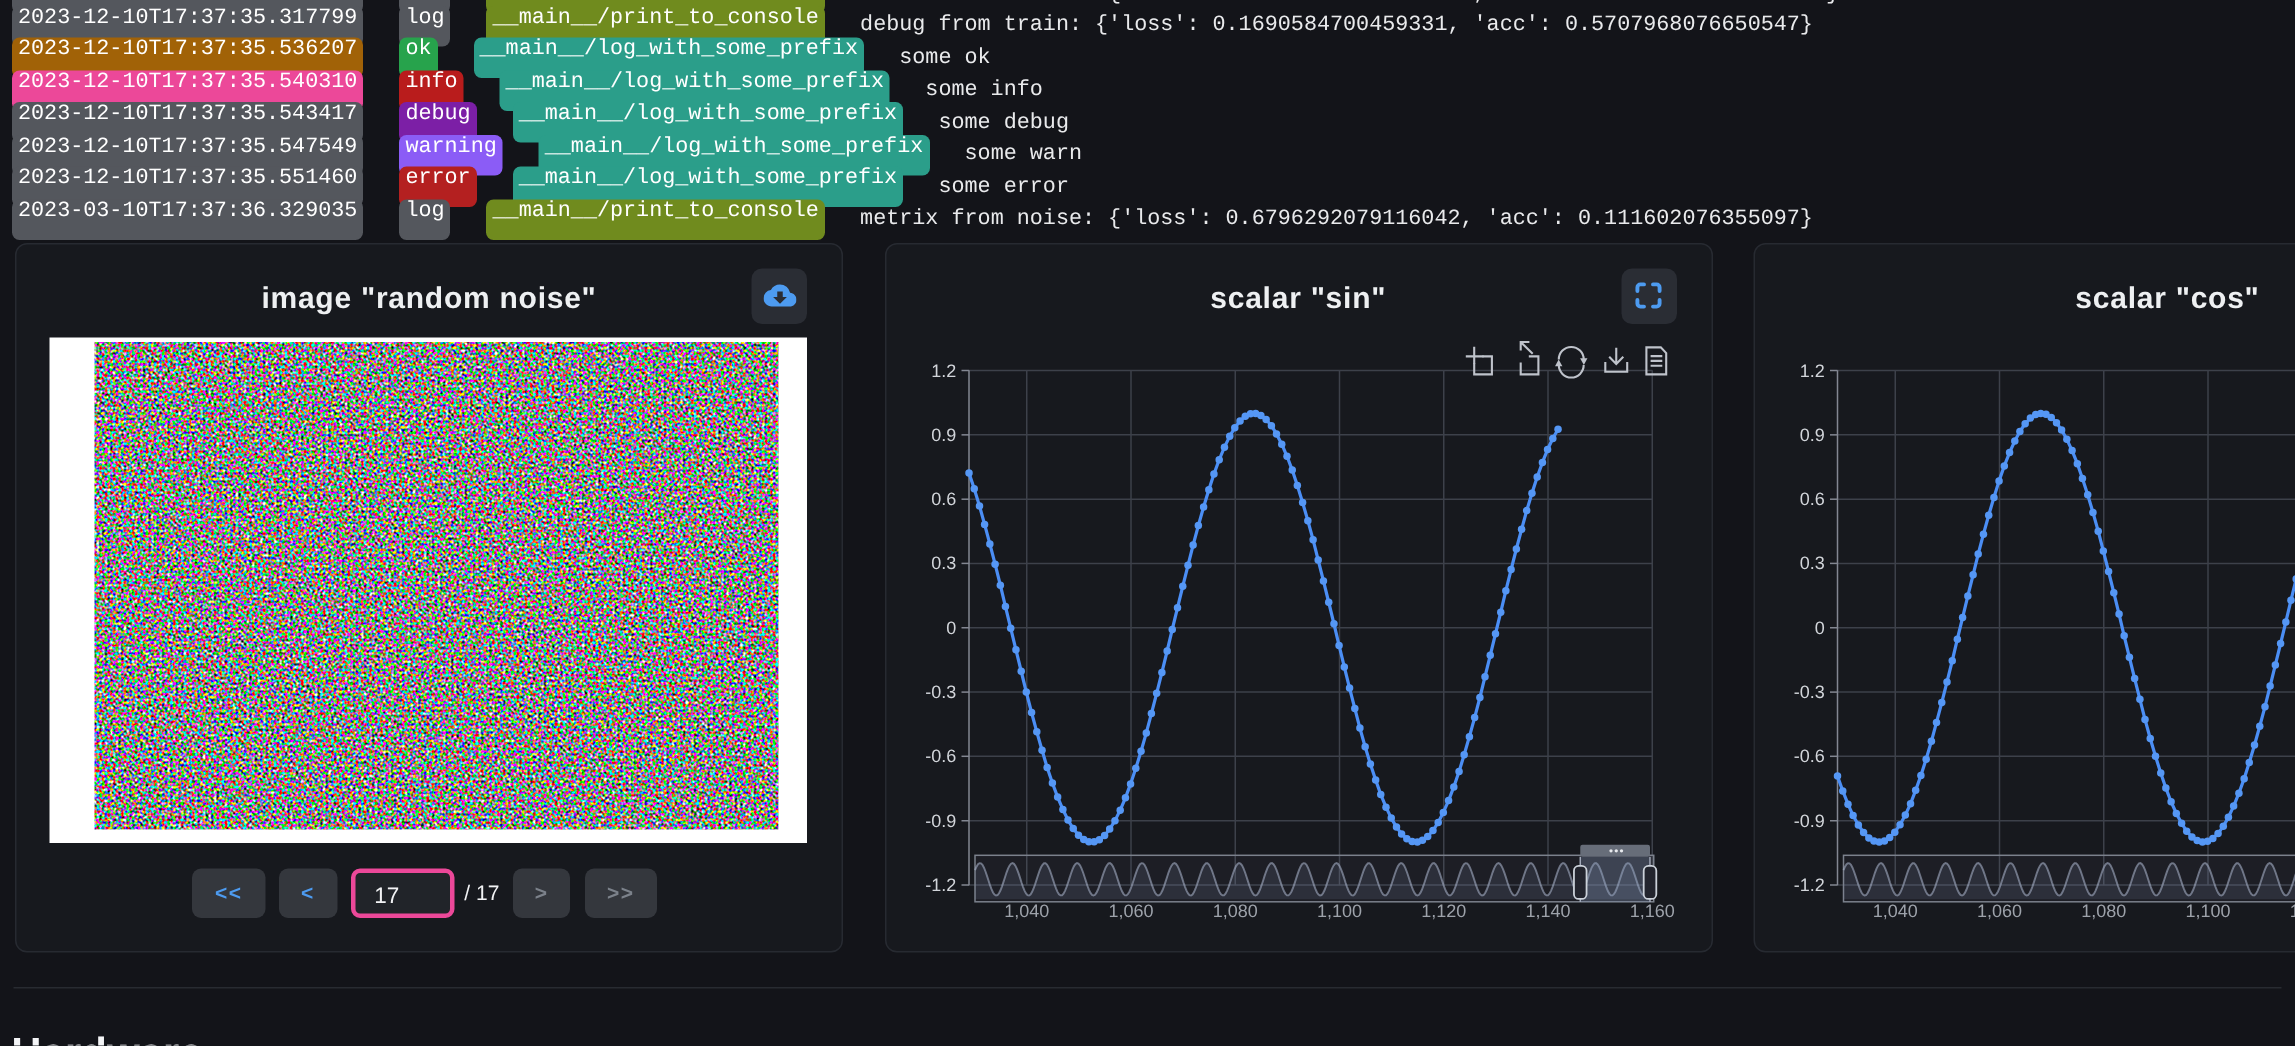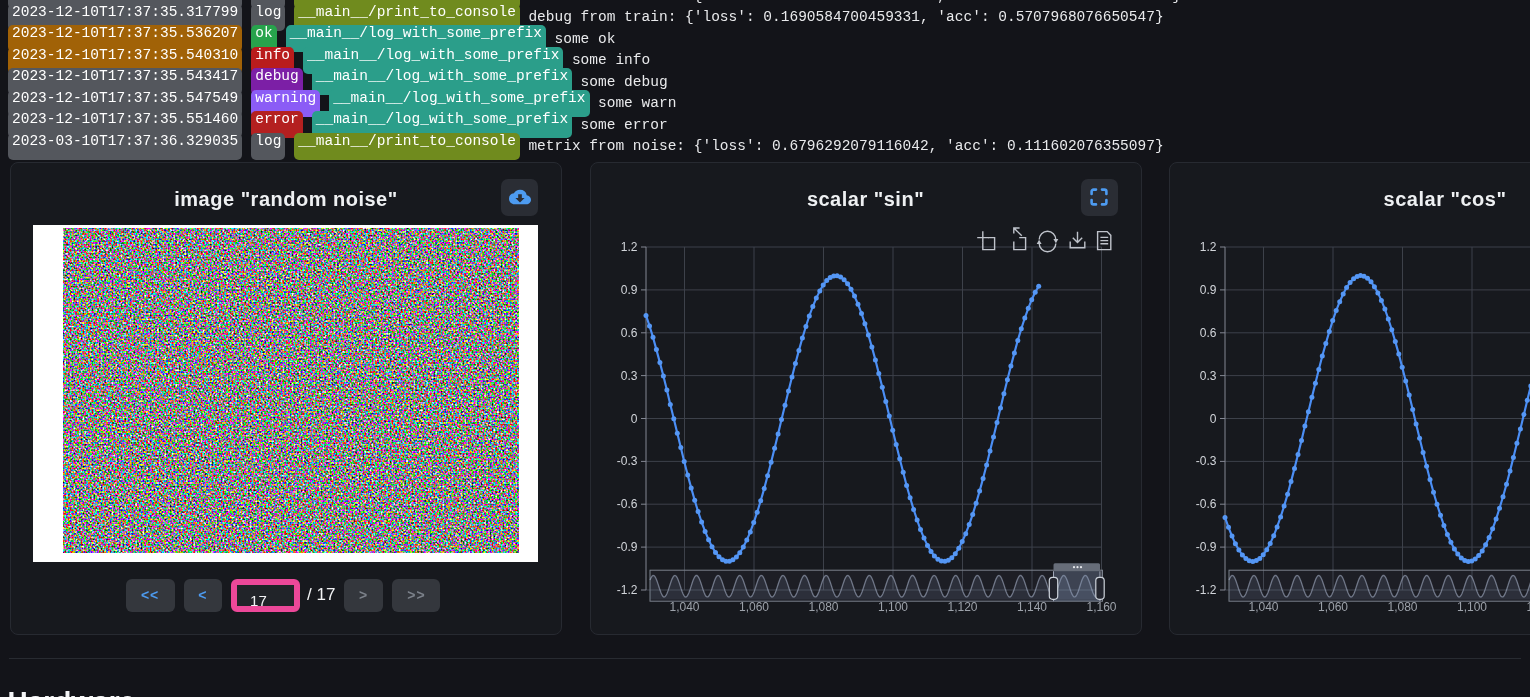--- a/index.html
+++ b/index.html
@@ -1,30 +1,30 @@
 <!DOCTYPE html>
 <html><head><meta charset="utf-8"><style>
 *{margin:0;padding:0;box-sizing:border-box}
 html,body{width:1530px;height:697px;overflow:hidden;background:#131419}
 body{position:relative;font-family:"Liberation Sans",sans-serif}
 #console{position:absolute;left:8px;top:-15.2px;font-family:"Liberation Mono",monospace;font-size:14.5px;color:#e9eaec;white-space:nowrap}
 .cl{height:21.5px;display:flex;align-items:center}
-.b{display:inline-block;height:27px;line-height:16.5px;padding:0 4px;border-radius:5px;margin-right:9px;color:#fff}
+.b{display:inline-block;height:27px;line-height:16.5px;padding:0 4px;border-radius:5px;margin-right:24px;color:#fff}
 .m{margin-left:-0.5px}
 .cards{position:absolute;left:10px;top:161.5px;display:flex;gap:27.5px}
 .card{width:552px;height:473px;background:#17191e;border:1px solid #272a31;border-radius:8px;position:relative;flex:none}
 .ctitle{position:absolute;top:25px;left:0;width:100%;text-align:center;color:#eef0f2;font-size:20px;font-weight:bold;letter-spacing:0.5px}
 .cbtn{position:absolute;top:16px;right:23px;width:37px;height:37px;background:#2a2d34;border-radius:7px;display:flex;align-items:center;justify-content:center}
 .imgwrap{position:absolute;left:21.5px;top:62.5px;width:505px;height:337px;background:#fff;overflow:hidden}
 .pager{position:absolute;left:-3px;top:416px;width:100%;display:flex;justify-content:center;align-items:center}
 .pbtn{width:49px;height:33px;background:#34373d;border-radius:6px;color:#4d9bf0;font-size:14px;font-weight:bold;display:flex;align-items:center;justify-content:center;letter-spacing:1px}
 .pbtn.sm{width:38.5px}
 .pbtn.dis{color:#7c828b}
-.pinput{width:69px;height:33px;background:#212429;border:6px solid #ec4899;border-radius:6px;color:#f2f3f5;font-size:15px;line-height:31px;padding-left:13px}
-.ptext{color:#f2f3f5;font-size:17px;margin:0 9px 0 7px}
+.pinput{width:69px;height:33px;background:#212429;border:3px solid #ec4899;border-radius:6px;color:#f2f3f5;font-size:15px;line-height:31px;padding-left:13px}
+.ptext{color:#f2f3f5;font-size:14px;margin:0 9px 0 7px}
 #divider{position:absolute;left:9px;right:9px;top:658px;height:1px;background:#282b31}
 #hw{position:absolute;left:7.5px;top:685.5px;color:#f4f5f7;font-size:28px;font-weight:bold;font-family:"Liberation Sans",sans-serif}
 </style></head>
 <body>
 <div id="console">
 <div class="cl">
       <span class="b" style="background:#54575d">2023-12-10T17:37:35.315723</span>
       <span class="b" style="background:#54575d">log</span>
       <span class="b" style="background:#708b1e">__main__/print_to_console</span>
       <span class="m">metrix from train: {'loss': 0.20285083820809513, 'acc': 0.3992151860228194}</span>
@@ -35,21 +35,21 @@
       <span class="b" style="background:#708b1e">__main__/print_to_console</span>
       <span class="m">debug from train: {'loss': 0.1690584700459331, 'acc': 0.5707968076650547}</span>
     </div>
 <div class="cl">
       <span class="b" style="background:#a16207">2023-12-10T17:37:35.536207</span>
       <span class="b" style="background:#27a34c">ok</span>
       <span class="b" style="background:#2b9e8a">__main__/log_with_some_prefix</span>
       <span class="m">some ok</span>
     </div>
 <div class="cl">
-      <span class="b" style="background:#a16207">2023-12-10T17:37:35.540310</span>
+      <span class="b" style="background:#ec4899">2023-12-10T17:37:35.540310</span>
       <span class="b" style="background:#b91c1c">info</span>
       <span class="b" style="background:#2b9e8a">__main__/log_with_some_prefix</span>
       <span class="m">some info</span>
     </div>
 <div class="cl">
       <span class="b" style="background:#54575d">2023-12-10T17:37:35.543417</span>
       <span class="b" style="background:#7c1fa6">debug</span>
       <span class="b" style="background:#2b9e8a">__main__/log_with_some_prefix</span>
       <span class="m">some debug</span>
     </div>

